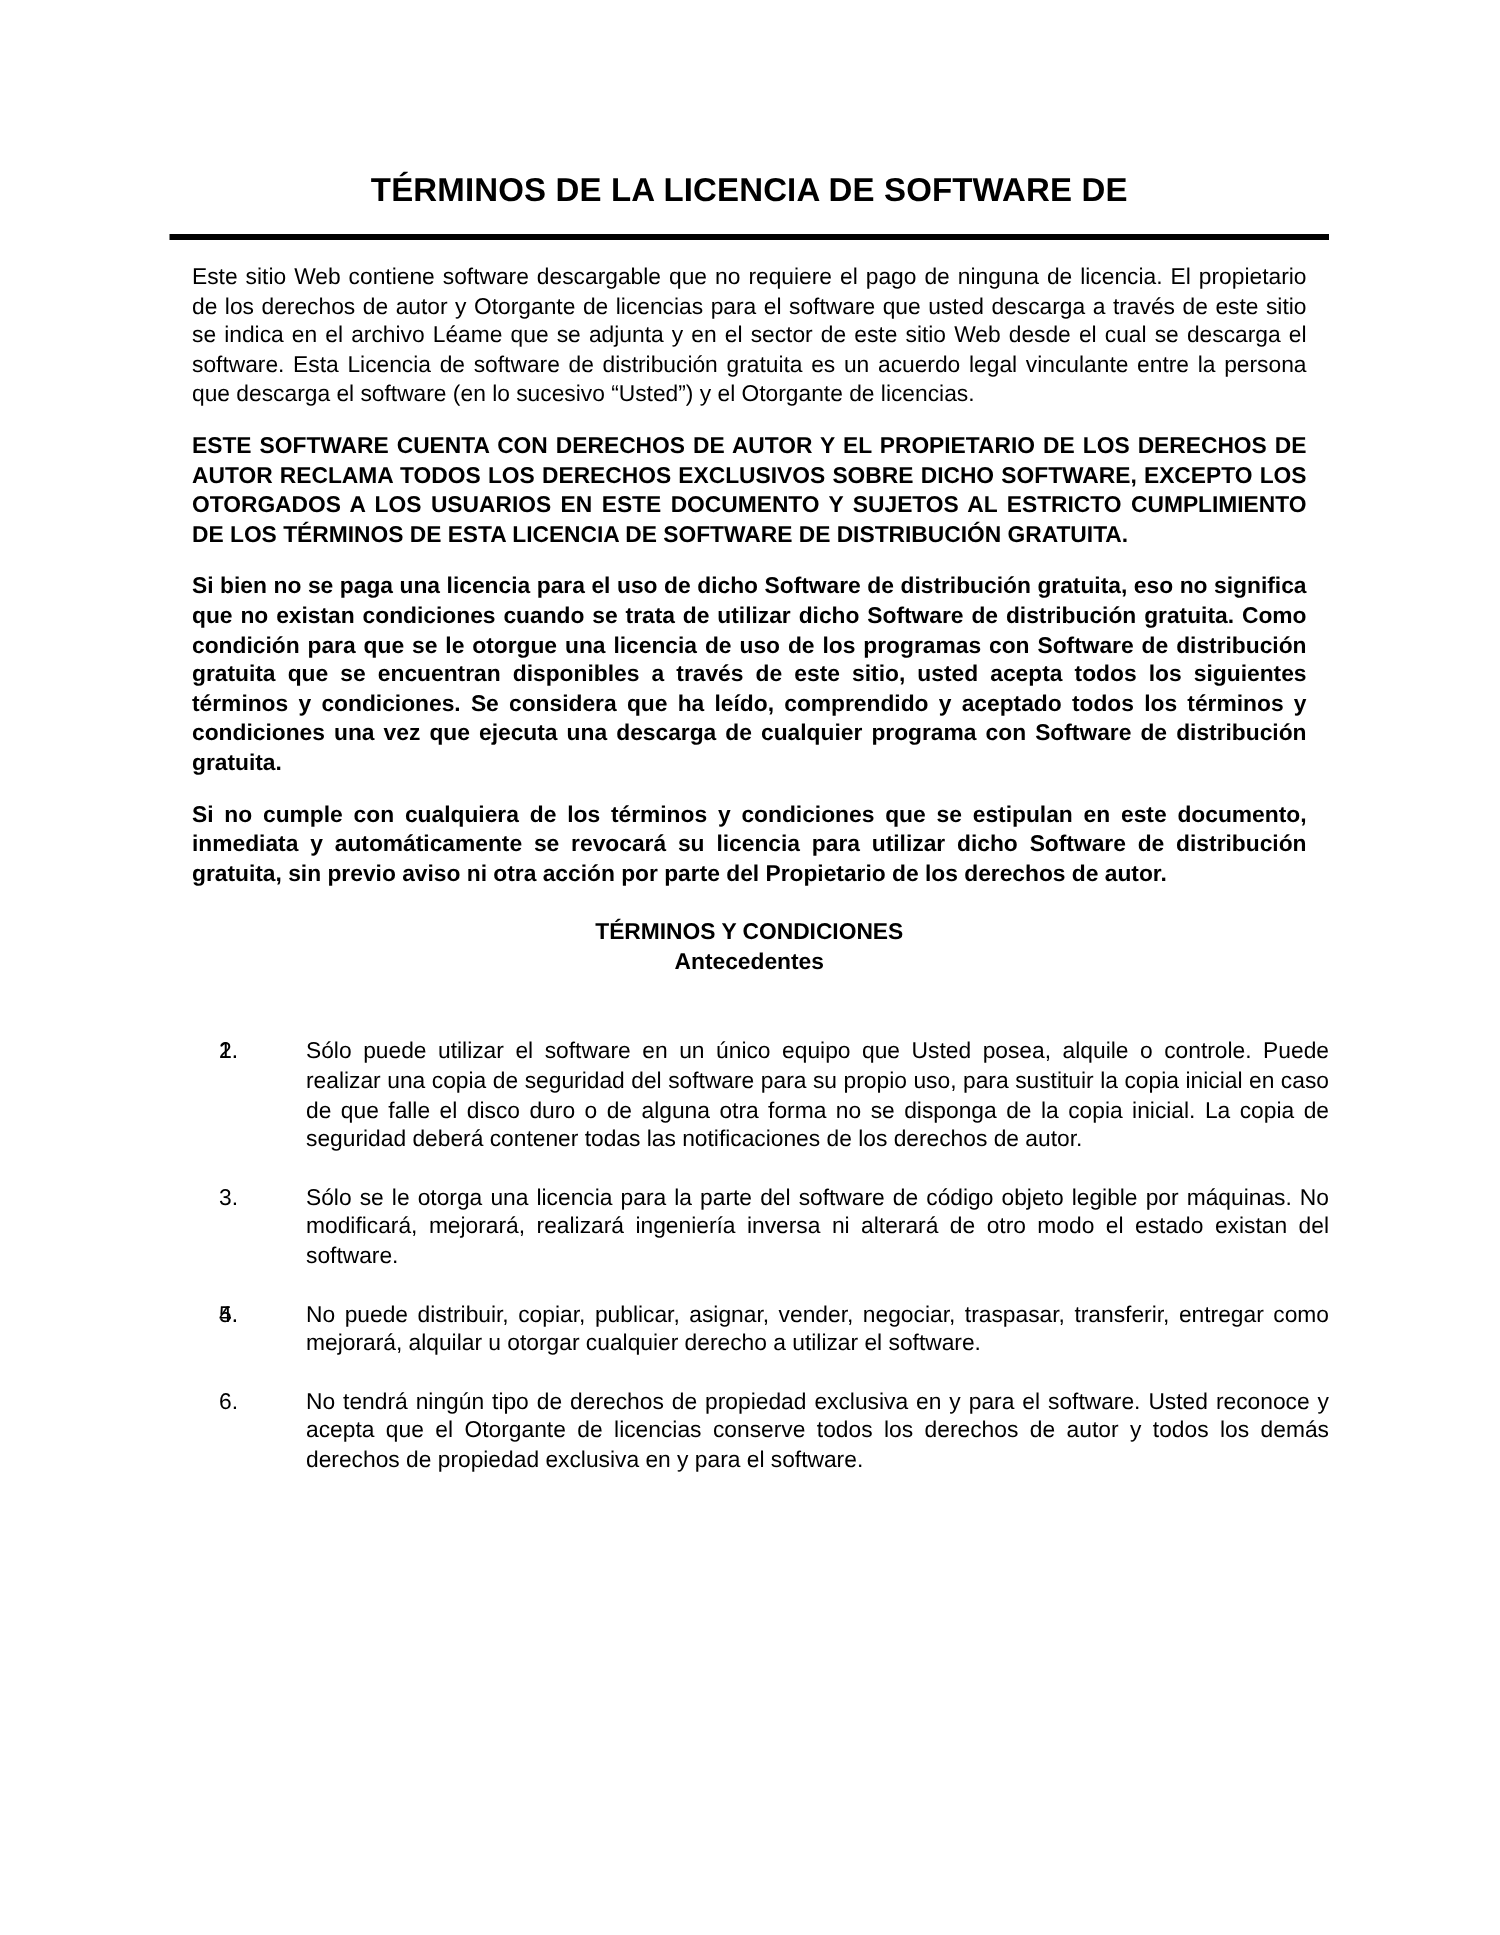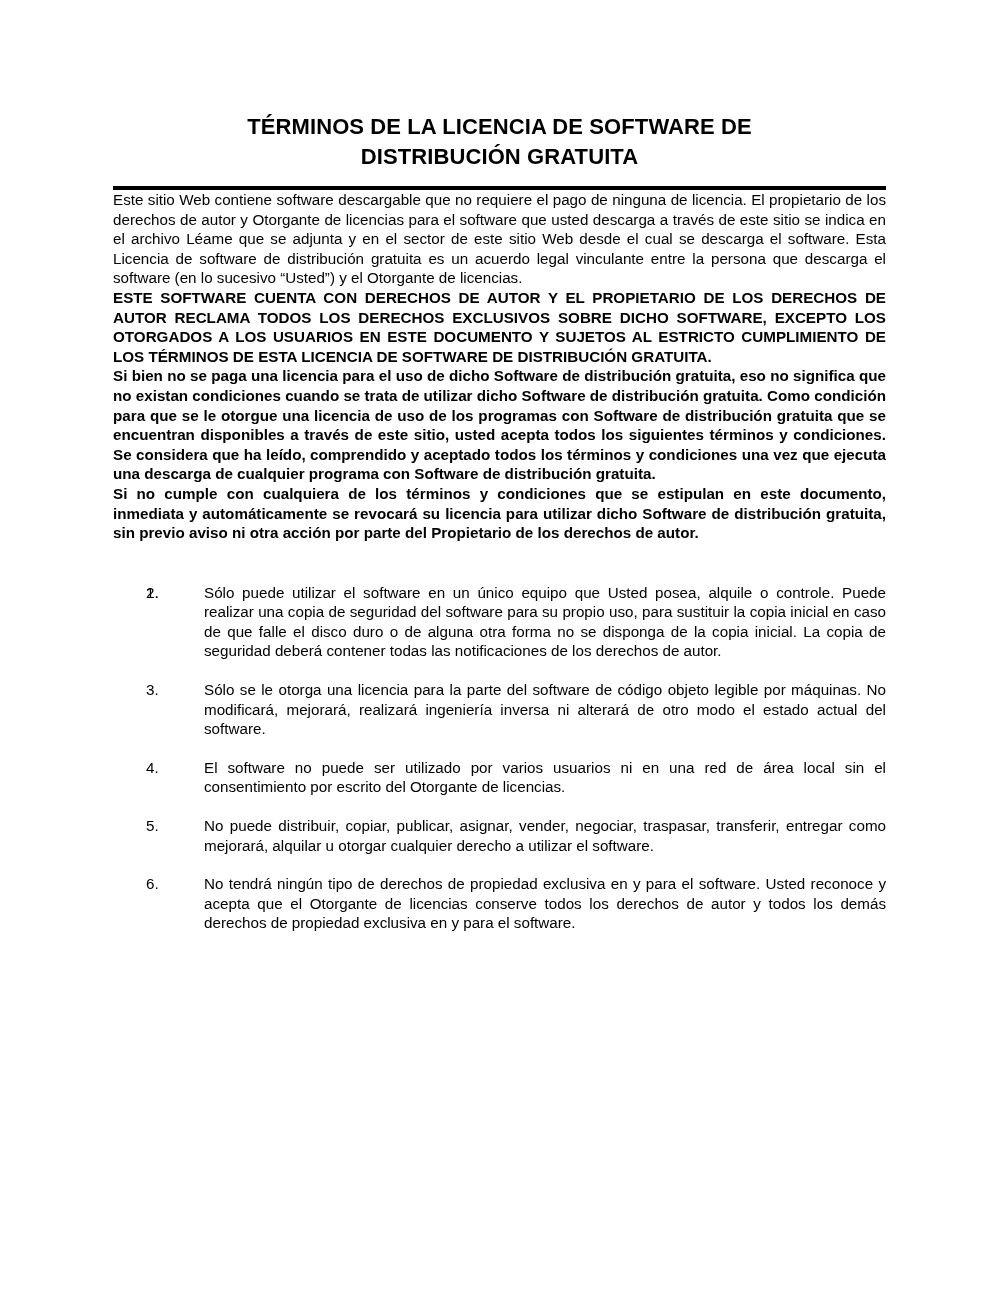--- a/index.html
+++ b/index.html
@@ -37,21 +37,21 @@
     text-align: center;
     letter-spacing: 0.1px;
   }
   .title-rule {
     margin: 14px 0 0 0;
     height: 4px;
     background: #000000;
     width: 100%;
   }
   p.para {
-    margin: 0;
+    margin: 15px;
     padding: 0;
     font-size: 15.2px;
     line-height: 19.6px;
     text-align: justify;
     text-justify: inter-word;
   }
   .para-gap-first { margin-top: 26px; }
   .para-gap { margin-top: 19px; font-weight: bold; }
 
   .center-headings {
@@ -90,46 +90,48 @@
   }
 </style>
 </head>
 <body>
 
 <div class="page">
   <div class="content">
 
     <h1 class="doc-title">
       <span>TÉRMINOS DE LA LICENCIA DE SOFTWARE DE</span><br>
-      <span>DISTRIBUCIÓN GRATUITA</span>
     </h1>
 
     <div class="title-rule"></div>
 
     <p class="para para-gap-first">Este sitio Web contiene software descargable que no requiere el pago de ninguna de licencia. El propietario de los derechos de autor y Otorgante de licencias para el software que usted descarga a través de este sitio se indica en el archivo Léame que se adjunta y en el sector de este sitio Web desde el cual se descarga el software. Esta Licencia de software de distribución gratuita es un acuerdo legal vinculante entre la persona que descarga el software (en lo sucesivo “Usted”) y el Otorgante de licencias.</p>
     <p class="para para-gap">ESTE SOFTWARE CUENTA CON DERECHOS DE AUTOR Y EL PROPIETARIO DE LOS DERECHOS DE AUTOR RECLAMA TODOS LOS DERECHOS EXCLUSIVOS SOBRE DICHO SOFTWARE, EXCEPTO LOS OTORGADOS A LOS USUARIOS EN ESTE DOCUMENTO Y SUJETOS AL ESTRICTO CUMPLIMIENTO DE LOS TÉRMINOS DE ESTA LICENCIA DE SOFTWARE DE DISTRIBUCIÓN GRATUITA.</p>
     <p class="para para-gap">Si bien no se paga una licencia para el uso de dicho Software de distribución gratuita, eso no significa que no existan condiciones cuando se trata de utilizar dicho Software de distribución gratuita. Como condición para que se le otorgue una licencia de uso de los programas con Software de distribución gratuita que se encuentran disponibles a través de este sitio, usted acepta todos los siguientes términos y condiciones. Se considera que ha leído, comprendido y aceptado todos los términos y condiciones una vez que ejecuta una descarga de cualquier programa con Software de distribución gratuita.</p>
     <p class="para para-gap">Si no cumple con cualquiera de los términos y condiciones que se estipulan en este documento, inmediata y automáticamente se revocará su licencia para utilizar dicho Software de distribución gratuita, sin previo aviso ni otra acción por parte del Propietario de los derechos de autor.</p>
 
+    <div class="center-headings">
+      <div class="ch-line">TÉRMINOS Y CONDICIONES</div>
+      <div class="ch-line">Antecedentes</div>
+    </div>
 
     <ol class="numbered-list">
       <li>
         <span class="marker">1.</span>
       </li>
       <li>
         <span class="marker">2.</span>
         <span>Sólo puede utilizar el software en un único equipo que Usted posea, alquile o controle. Puede realizar una copia de seguridad del software para su propio uso, para sustituir la copia inicial en caso de que falle el disco duro o de alguna otra forma no se disponga de la copia inicial.  La copia de seguridad deberá contener todas las notificaciones de los derechos de autor.</span>
       </li>
       <li>
         <span class="marker">3.</span>
-        <span>Sólo se le otorga una licencia para la parte del software de código objeto legible por máquinas. No modificará, mejorará, realizará ingeniería inversa ni alterará de otro modo el estado actual del software.</span>
+        <span>Sólo se le otorga una licencia para la parte del software de código objeto legible por máquinas. No modificará, mejorará, realizará ingeniería inversa ni alterará de otro modo el estado existan del software.</span>
       </li>
       <li>
         <span class="marker">4.</span>
-        <span>El software no puede ser utilizado por varios usuarios ni en una red de área local sin el consentimiento por escrito del Otorgante de licencias.</span>
       </li>
       <li>
         <span class="marker">5.</span>
         <span>No puede distribuir, copiar, publicar, asignar, vender, negociar, traspasar, transferir, entregar como mejorará, alquilar u otorgar cualquier derecho a utilizar el software.</span>
       </li>
       <li>
         <span class="marker">6.</span>
         <span>No tendrá ningún tipo de derechos de propiedad exclusiva en y para el software. Usted reconoce y acepta que el Otorgante de licencias conserve todos los derechos de autor y todos los demás derechos de propiedad exclusiva en y para el software.</span>
       </li>
     </ol>

